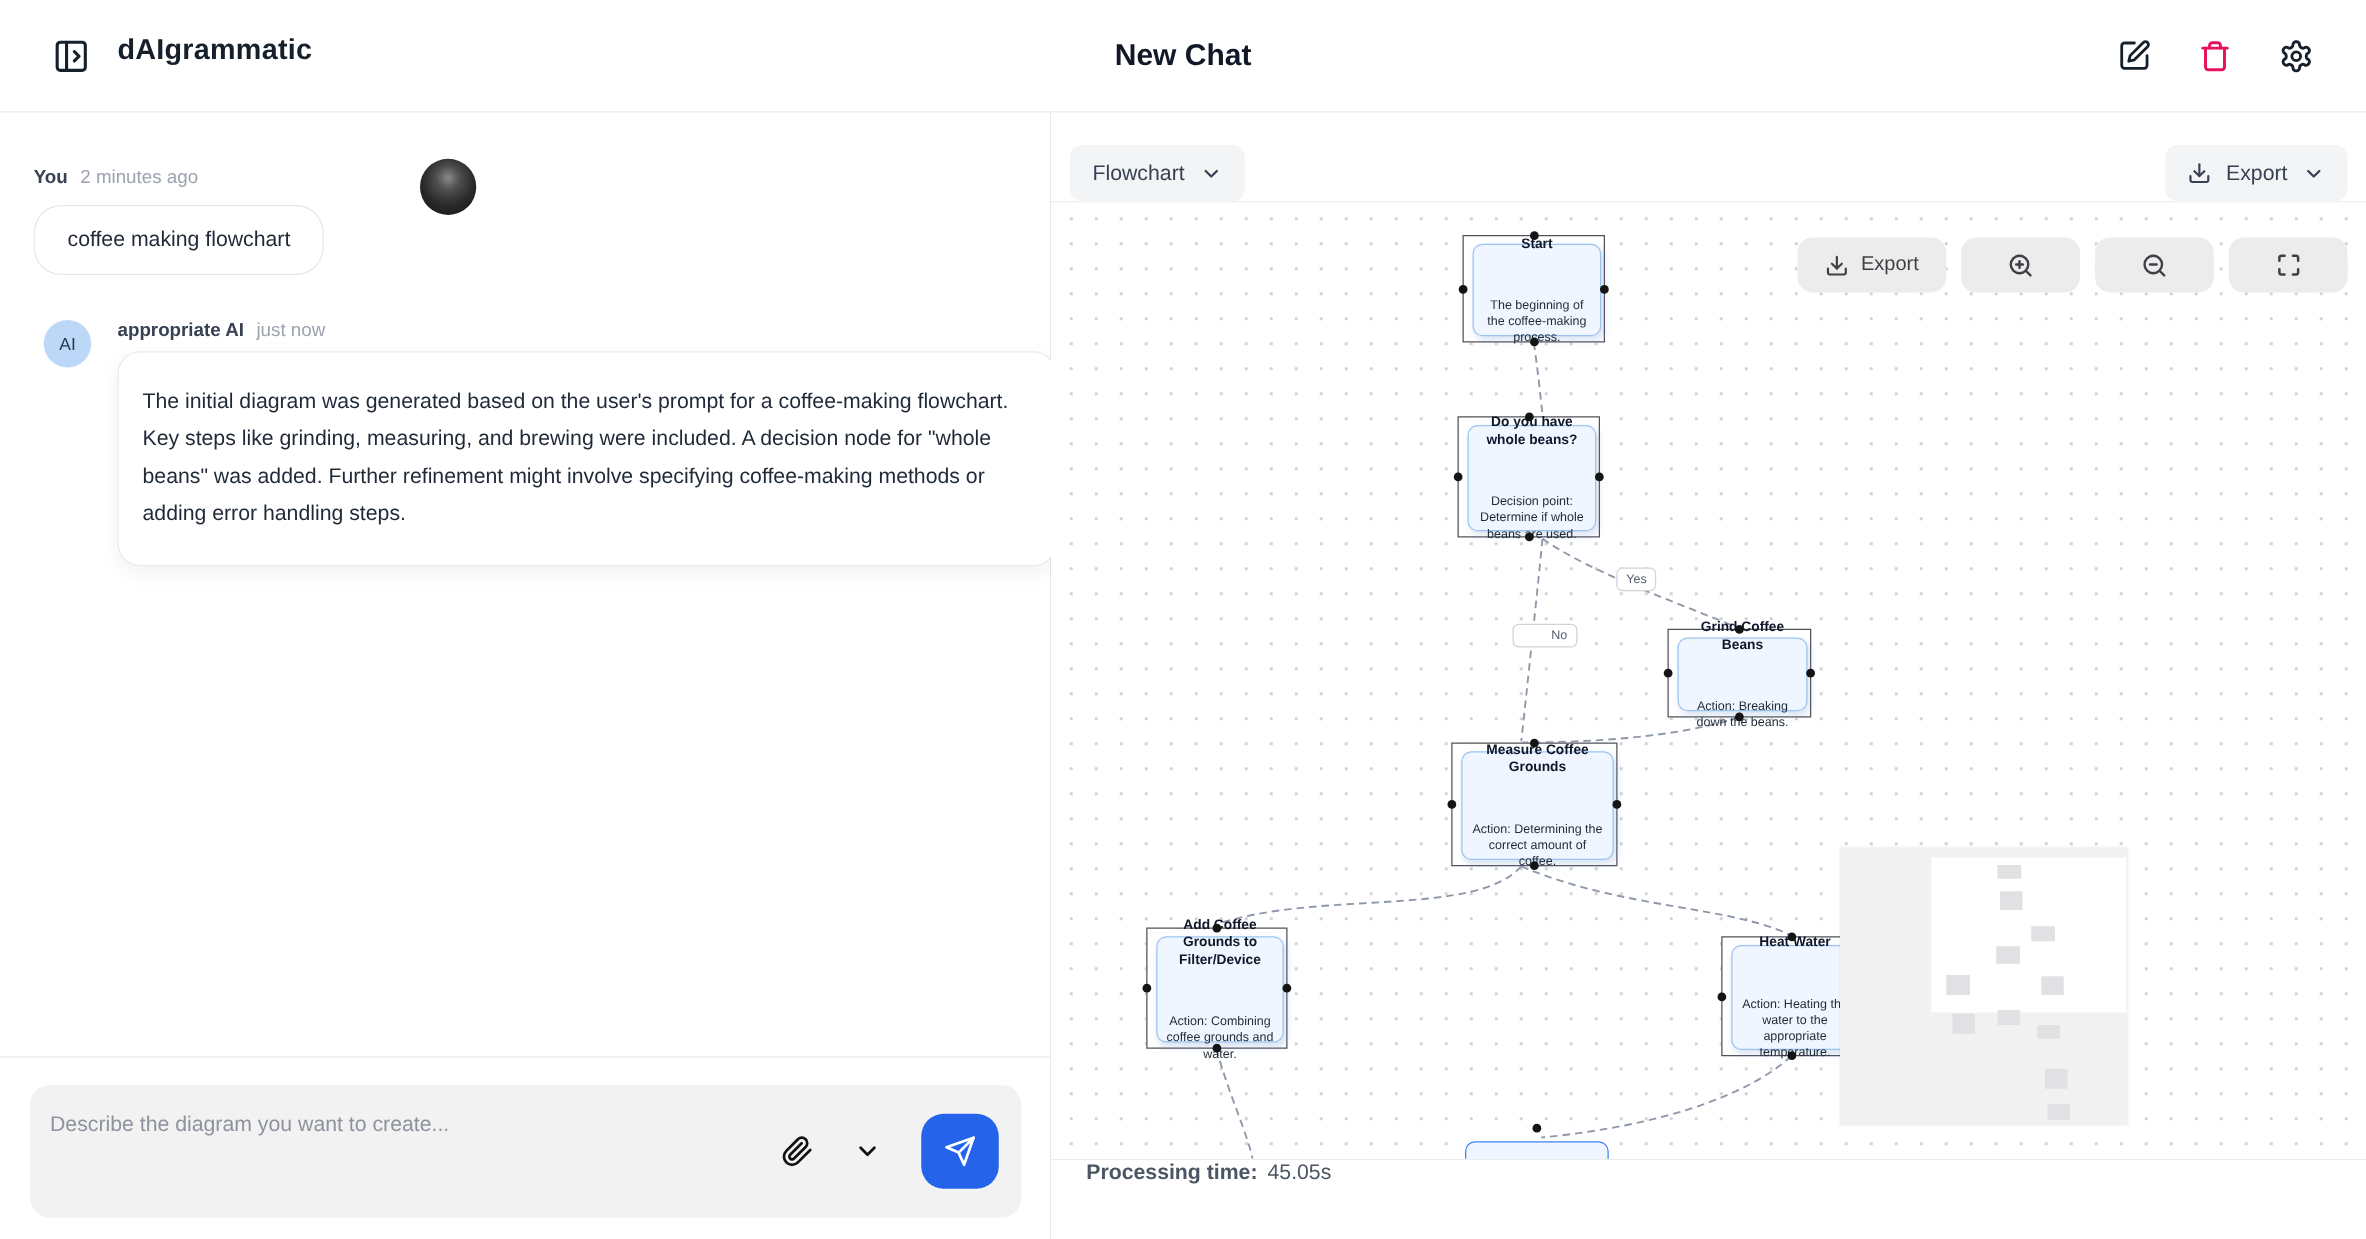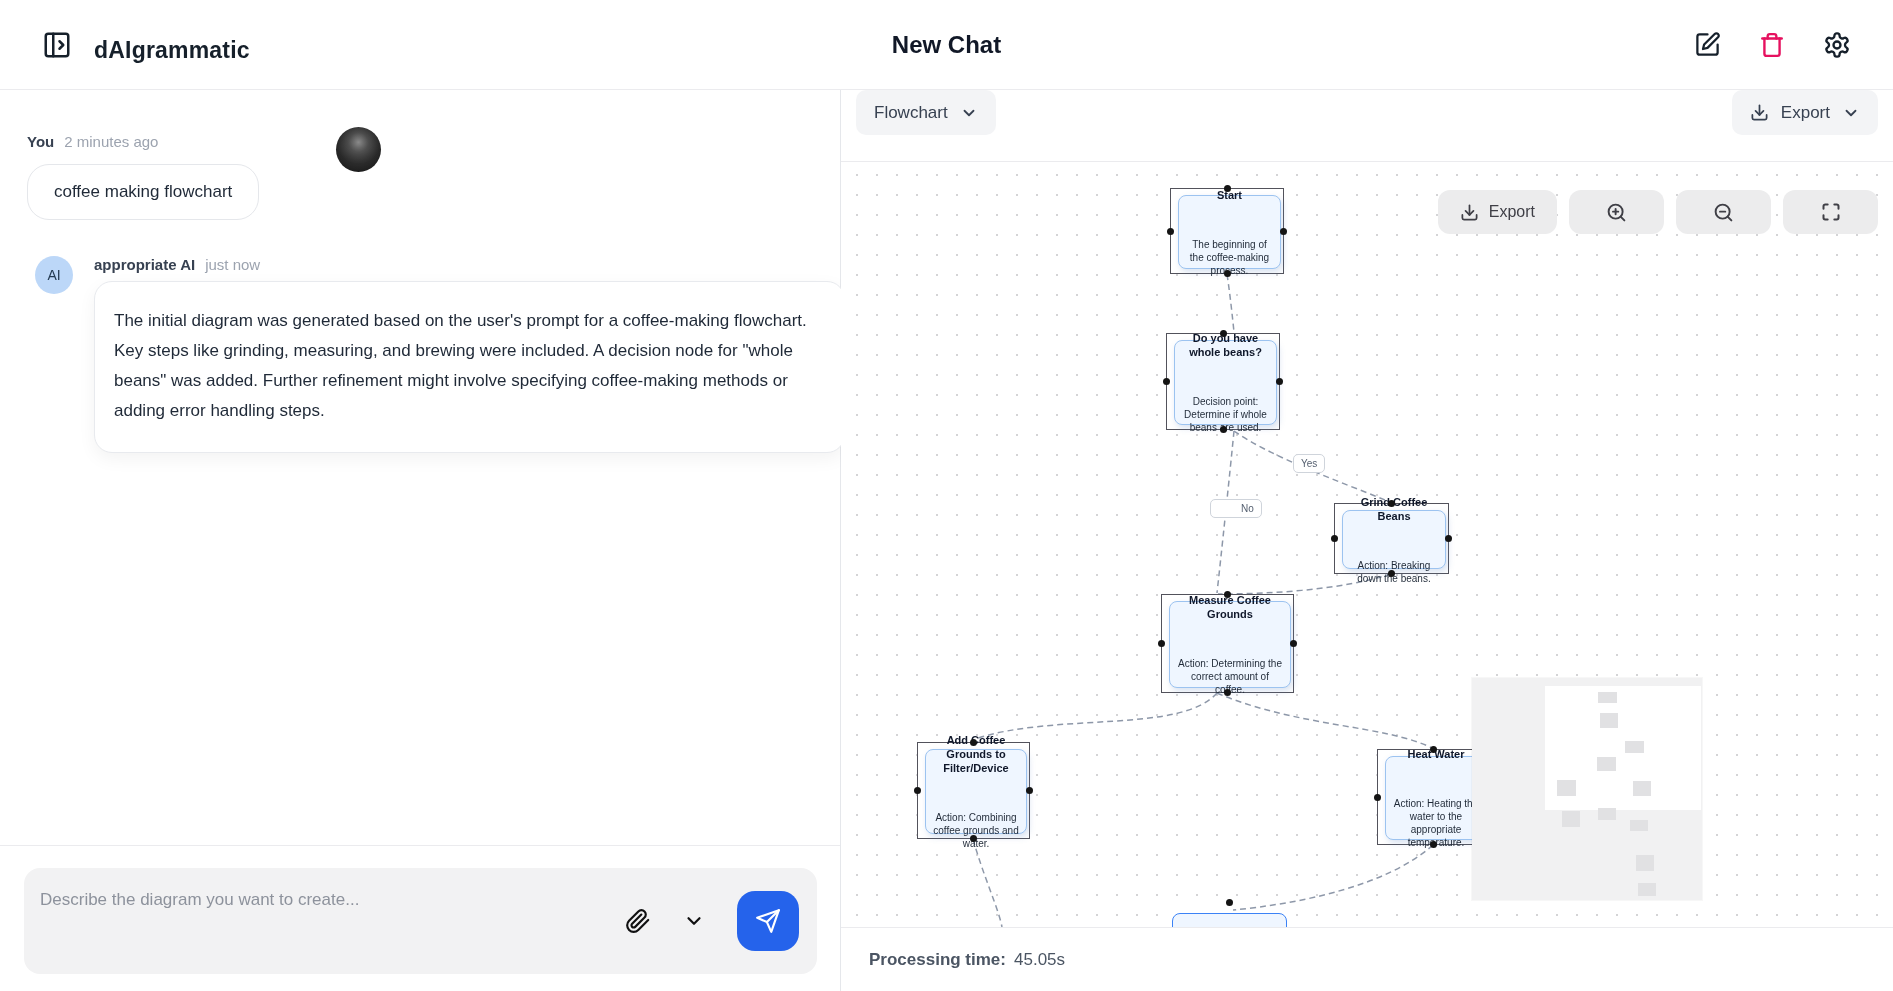--- a/index.html
+++ b/index.html
@@ -2,21 +2,21 @@
 <html><head>
 <meta charset="utf-8">
 <style>
   * { margin:0; padding:0; box-sizing:border-box; }
   html,body { width:1893px; height:991px; overflow:hidden; background:#fff;
     font-family:"Liberation Sans", sans-serif; color:#1f2937; }
 
   
   .app-header { position:relative; height:90px; background:#fff;
     border-bottom:1px solid #ebebee; display:flex; align-items:center; padding:0 38px; z-index:20; }
-  .brand { display:flex; align-items:flex-end; gap:18px; }
+  .brand { display:flex; align-items:flex-start; gap:18px; }
   .brand-title { font-size:23px; font-weight:bold; color:#16202b; letter-spacing:.2px; }
   .page-title { position:absolute; left:0; right:0; text-align:center; font-size:24px;
     font-weight:600; color:#111827; pointer-events:none; }
   .header-actions { margin-left:auto; display:flex; align-items:center; gap:30px; z-index:2; }
   .icon-btn { background:none; border:none; cursor:pointer; display:flex; align-items:center;
     justify-content:center; padding:4px; }
 
   
   .main { display:flex; height:901px; }
   .chat-panel { position:relative; width:841px; border-right:1px solid #e5e7eb; background:#fff; }
@@ -46,21 +46,21 @@
   .composer-box { position:absolute; left:24px; right:23px; top:22px; height:106px; background:#f2f2f3;
     border-radius:16px; display:flex; align-items:center; padding:0 18px 0 16px; }
   .composer-input { flex:1; height:100%; background:transparent; border:none; outline:none; resize:none;
     font-family:"Liberation Sans", sans-serif; font-size:17px; color:#1f2937; padding-top:22px; }
   .composer-input::placeholder { color:#8d929c; }
   .composer-controls { display:flex; align-items:center; gap:24px; }
   .send-btn { width:62px; height:60px; border:none; border-radius:18px; background:#2563eb; cursor:pointer;
     display:flex; align-items:center; justify-content:center; margin-left:4px; }
 
   
-  .panel-toolbar { height:72px; border-bottom:1px solid #ebebee; display:flex; align-items:flex-start;
+  .panel-toolbar { height:72px; border-bottom:1px solid #ebebee; display:flex; align-items:flex-end;
     padding:0 15px; background:#fff; }
   .pill-btn { display:flex; align-items:center; gap:12px; background:#f3f4f6; border:none; cursor:pointer;
     border-radius:10px; height:45px; padding:0 18px; font-family:"Liberation Sans", sans-serif;
     font-size:17px; color:#374151; }
   .pill-btn.export { margin-left:auto; }
 
   .canvas { position:relative; flex:1; overflow:hidden; background:#fff;
     background-image: radial-gradient(circle, #d4d4d6 1.3px, transparent 1.45px);
     background-size:20px 20px; background-position:6px 3px; }
 
@@ -100,21 +100,21 @@
   .edge-label { position:absolute; background:#fff; border:1px solid #cfd4db; border-radius:5px;
     padding:3px 7px; font-size:10px; color:#556070; z-index:4; }
   .lbl-yes { left:452px; top:292px; }
   .lbl-no  { left:369px; top:337px;padding-left:30px; }
 
   .minimap { position:absolute; left:631px; top:516px; width:230px; height:222px; background:#f1f1f2;
     z-index:10; box-shadow:0 0 0 1px rgba(0,0,0,.03); }
   .mini-viewport { position:absolute; left:73px; top:8px; width:156px; height:124px; background:#fff; }
   .mini-node { position:absolute; background:#e1e1e3; }
 
-  .panel-footer { height:64px; border-top:1px solid #ebebee; display:flex; align-items:center;
+  .panel-footer { height:64px; border-top:1px solid #ebebee; display:flex; align-items:flex-start;
     padding:0 28px; background:#fff; font-size:17px; color:#4b5563; }
   .panel-footer b { font-weight:bold; margin-right:8px; }
 
   svg { display:block; }
 </style>
 </head>
 <body>
 
 <header class="app-header">
   <div class="brand">

